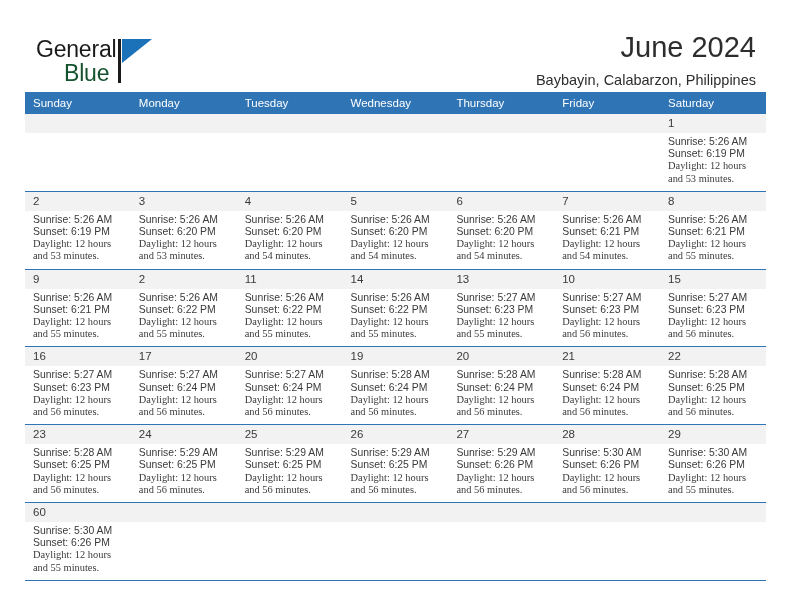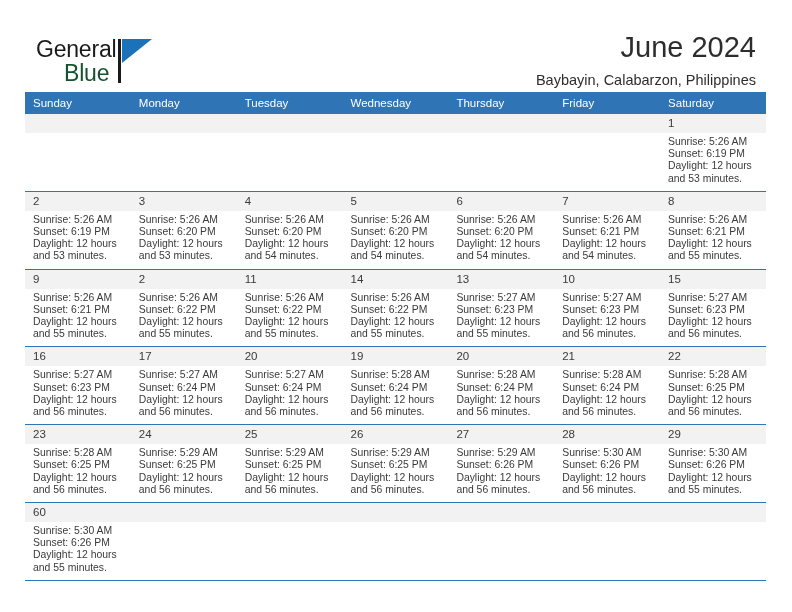--- a/index.html
+++ b/index.html
@@ -143,20 +143,21 @@
     font-size: 10.4px;
     line-height: 12.2px;
     color: #3a3a3a;
     font-family: "Liberation Sans", sans-serif;
   }
   .cell-body div {
     white-space: nowrap;
   }
   .cell-body .wrap {
     white-space: normal;
+    font-family: Liberation Serif, serif;
   }
 </style>
 </head>
 <body>
 
 <div class="page">
 
   <div class="top-bar">
 
     <div class="logo">

